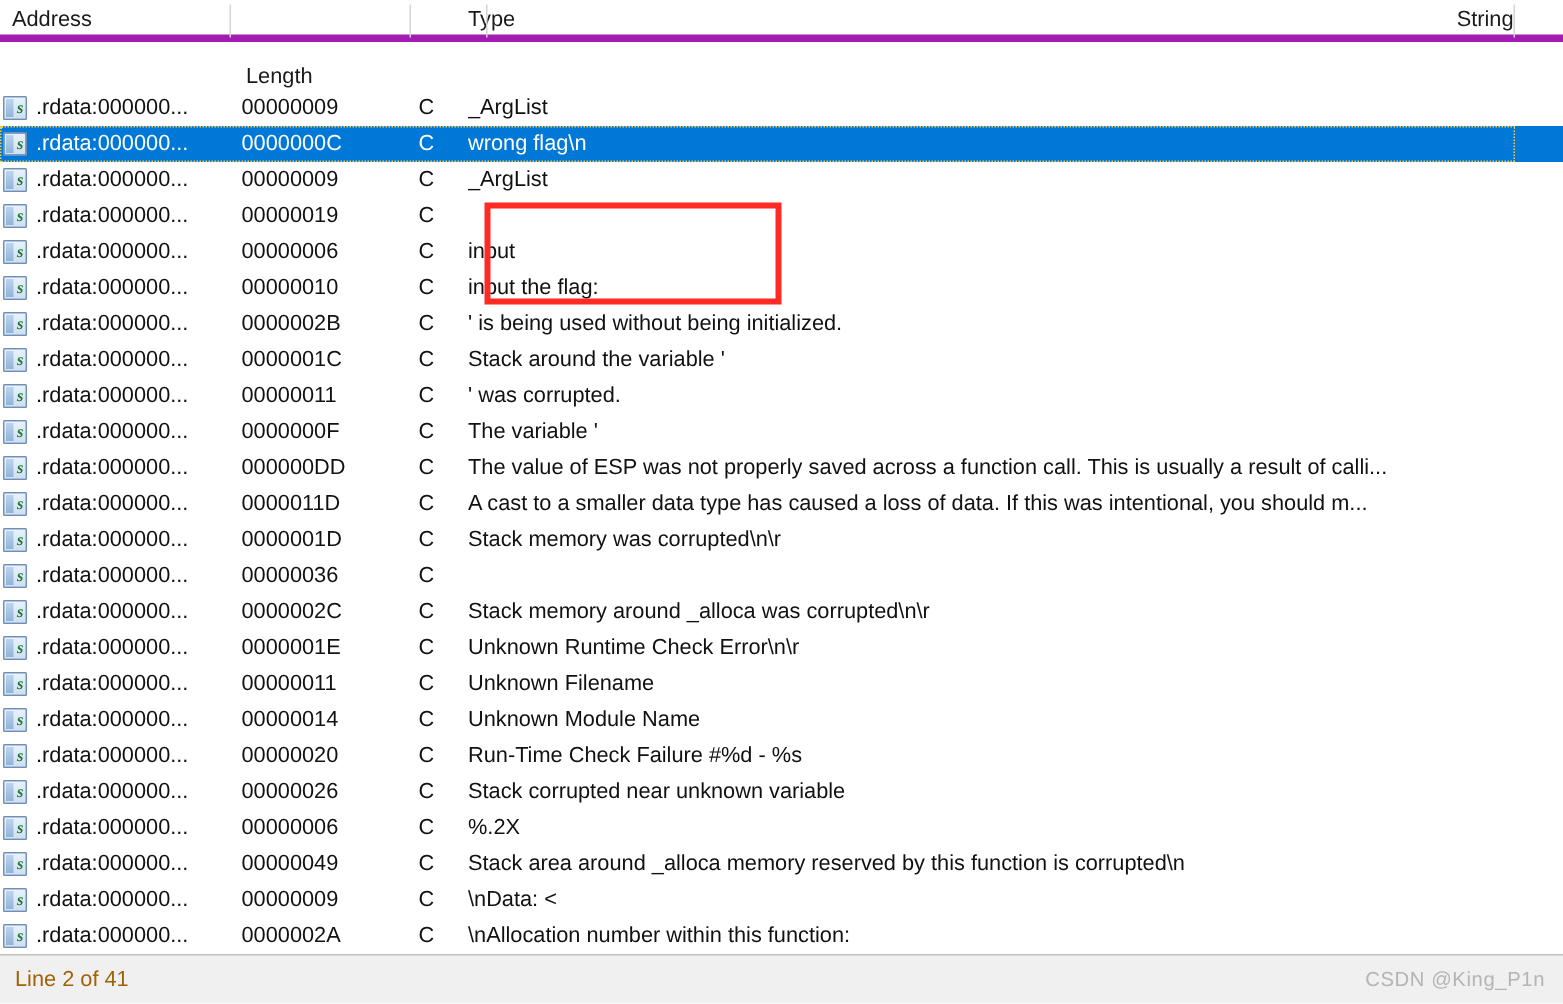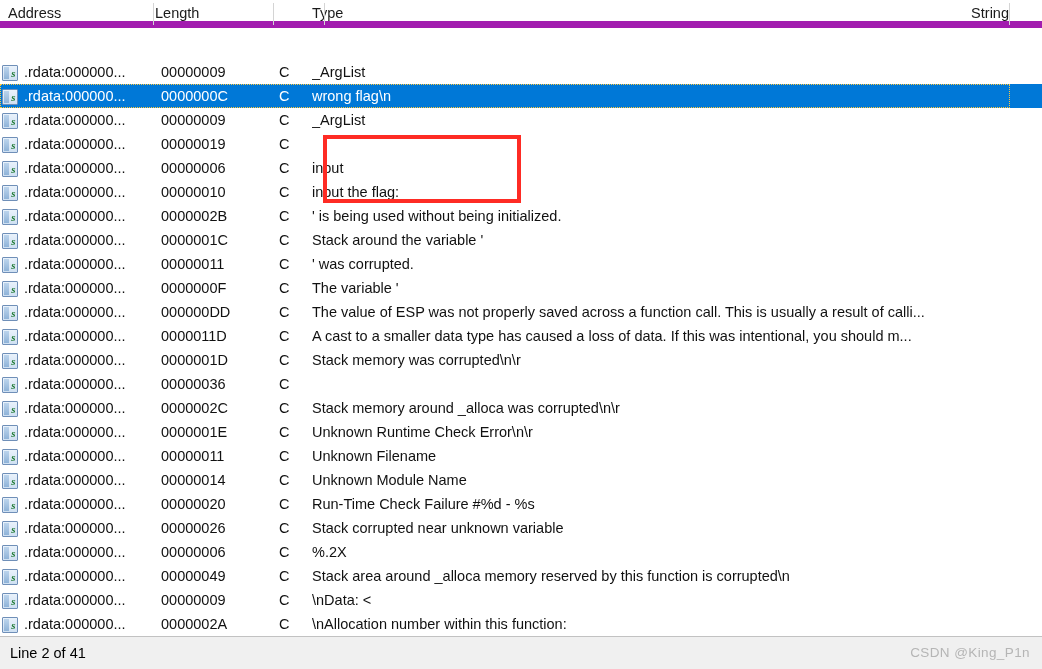--- a/index.html
+++ b/index.html
@@ -16,21 +16,21 @@
     display: flex;
     flex-direction: column;
   }
 
   
   .header {
     position: relative;
     height: 28px;
     flex: 0 0 28px;
     background: #ffffff;
-    border-bottom: 7px solid #a21caf;
+    border-bottom: 5px solid #a21caf;
   }
   .hdr-cell {
     position: absolute;
     top: 0;
     height: 27px;
     line-height: 27px;
     font-size: 14.5px;
     color: #1a1a1a;
     padding-left: 8px;
     white-space: nowrap;
@@ -133,42 +133,42 @@
     height: 33px;
     background: #f0f0f0;
     border-top: 1px solid #c2c2c2;
   }
   .status-text {
     position: absolute;
     left: 10px; top: 0;
     height: 32px;
     line-height: 32px;
     font-size: 14.5px;
-    color: #000000;
+    color: #a16207;
     white-space: nowrap;
   }
   .watermark {
     position: absolute;
     right: 12px; top: 0;
     height: 24px;
     line-height: 32px;
     font-size: 13.5px;
     color: #b5b5b5;
     white-space: nowrap;
     letter-spacing: 0.4px;
   }
 </style>
 </head>
 <body>
 
 <div id="app">
 
   <div class="header">
     <div class="hdr-cell" style="left:0px;width:153px;">Address</div>
-    <div class="hdr-cell" style="left:147px;width:119px;">Length</div>
+    <div class="hdr-cell" style="left:156px;width:119px;margin-top:38px;">Length</div>
     <div class="hdr-cell" style="left:270px;width:50px;margin-left:34px;">Type</div>
     <div class="hdr-cell" style="left:325px;width:684px;text-align:right;">String</div>
 
     <div class="hdr-sep" style="left:153px;"></div>
     <div class="hdr-sep" style="left:273px;"></div>
     <div class="hdr-sep" style="left:324px;"></div>
     <div class="hdr-sep" style="left:1009px;"></div>
   </div>
 
   <div class="list" id="list">

